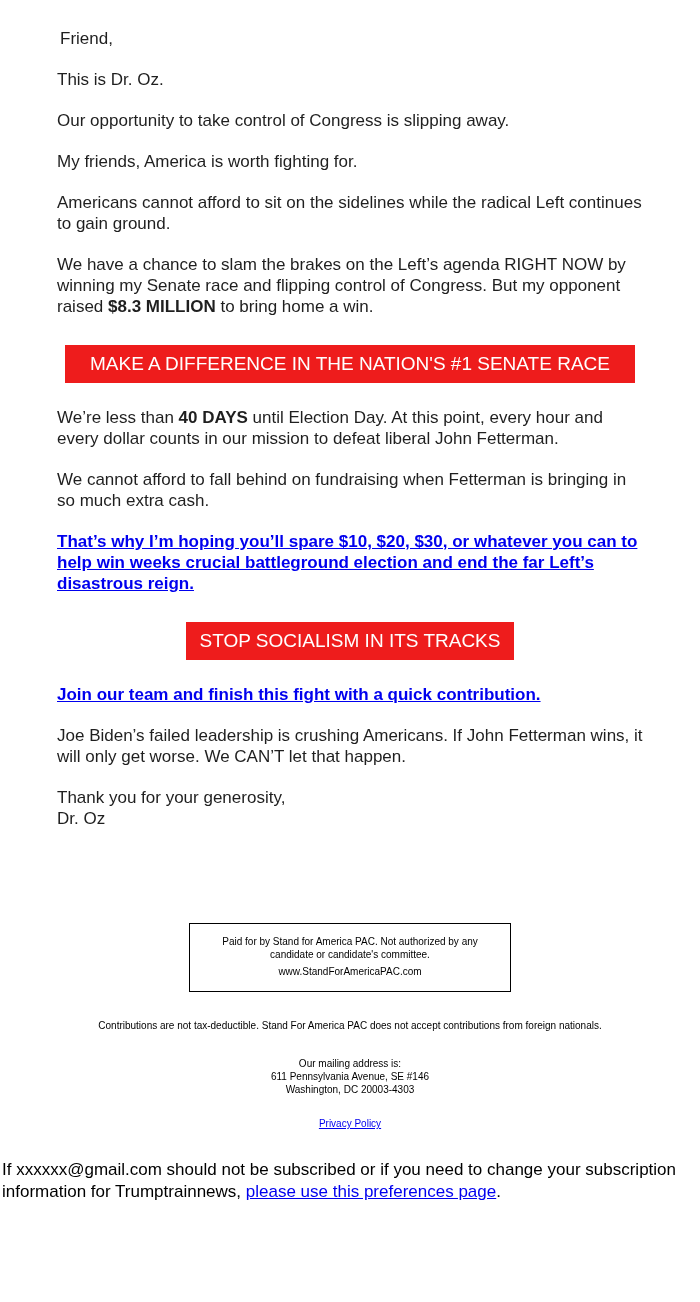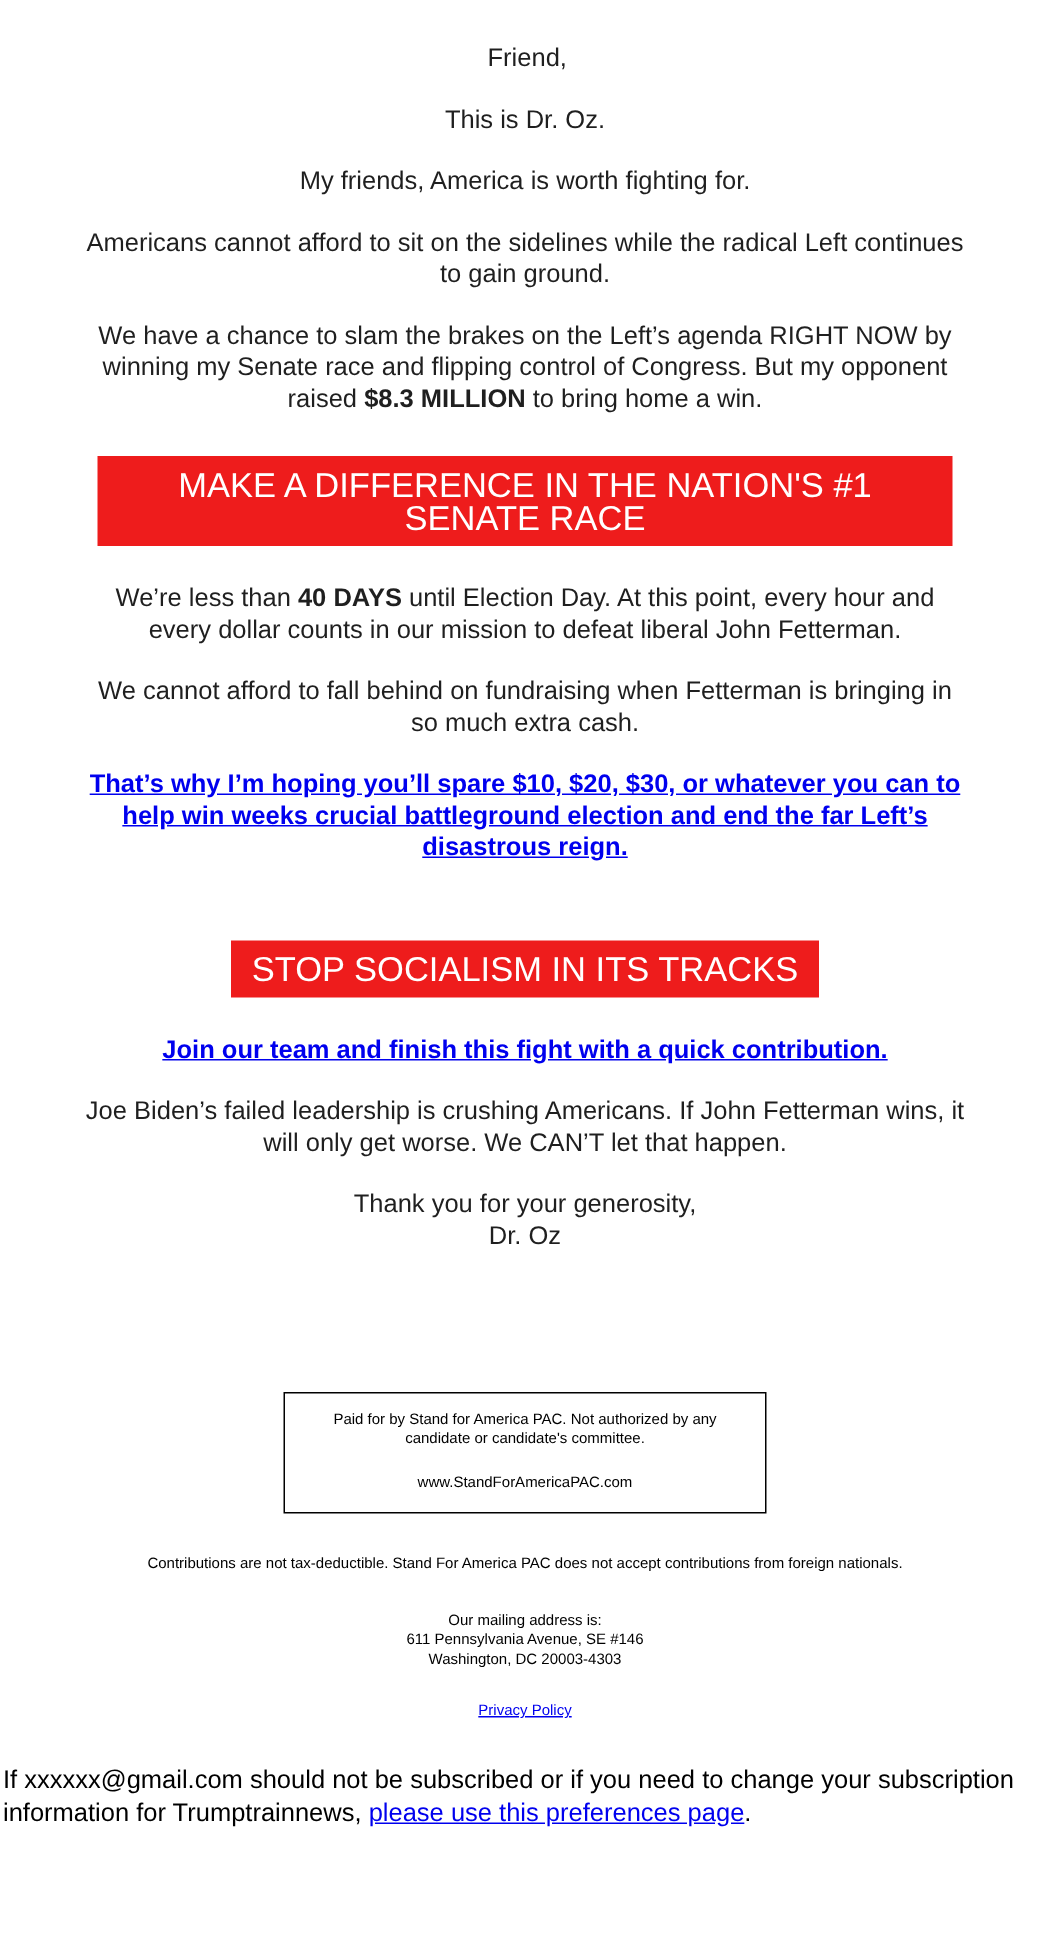--- a/index.html
+++ b/index.html
@@ -11,34 +11,33 @@
   body{
     width:700px;
     color:#1f1f1f;
     font-family:"Liberation Sans", sans-serif;
   }
   .email-content{
     padding:28px 57px 0 57px;
     font-size:17px;
     line-height:21px;
   }
-  .email-content p{margin:0 0 20px 0;text-align:center;}
+  .email-content p{margin:0 0 20px 0;}
   .greeting{padding-left:3px;}
   .cta-row{margin:28px 0 24px 0;text-align:center;}
   .cta-row.full{padding:0 8px;}
   .cta-button{
     background:var(--red);
     color:#ffffff;
     text-decoration:none;
-    font-size:23px;
+    font-size:19px;
     line-height:22px;
     padding:8px 14px;
     display:inline-block;
     cursor:pointer;
-    margin-top:24px;
   }
   .cta-button.block{display:block;}
   a.body-link{
     color:var(--link-blue);
     font-weight:bold;
     text-decoration:underline;
     cursor:pointer;
   }
   a.plain-link{
     color:var(--link-blue);
@@ -53,21 +52,21 @@
     color:#000000;
   }
   .footer .copyright{margin-bottom:15px;}
   .paid-box{
     width:322px;
     margin:0 auto 27px auto;
     border:1px solid #000000;
     padding:11px 14px 13px 14px;
     text-align:center;
   }
-  .paid-box .paid-line{margin-bottom:16px;}
+  .paid-box .paid-line{margin-bottom:4px;}
   .footer .disclaimer{margin-bottom:25px;}
   .footer .mailing{margin-bottom:21px;}
   .unsubscribe{
     margin-top:29px;
     font-size:17px;
     line-height:22px;
     color:#000000;
     padding:0 2px;
     text-align:left;
   }
@@ -77,20 +76,21 @@
 <body>
 
 <div class="email-page">
 
   <div class="email-content">
 
     <p class="greeting">Friend,</p>
 
     <p>This is Dr. Oz.</p>
 
+    <p>Our opportunity to take control of Congress is slipping away.</p>
 
 
     <p>My friends, America is worth fighting for.</p>
 
     <p>Americans cannot afford to sit on the sidelines while the radical Left continues to gain ground.</p>
 
     <p><span>We have a chance to slam the brakes on the Left’s agenda RIGHT NOW by winning my Senate race and flipping control of Congress. But my opponent raised </span><strong>$8.3 MILLION</strong><span> to bring home a win.</span></p>
 
     <div class="cta-row full">
       <a href="#" class="cta-button block">MAKE A DIFFERENCE IN THE NATION'S #1 SENATE RACE</a>

